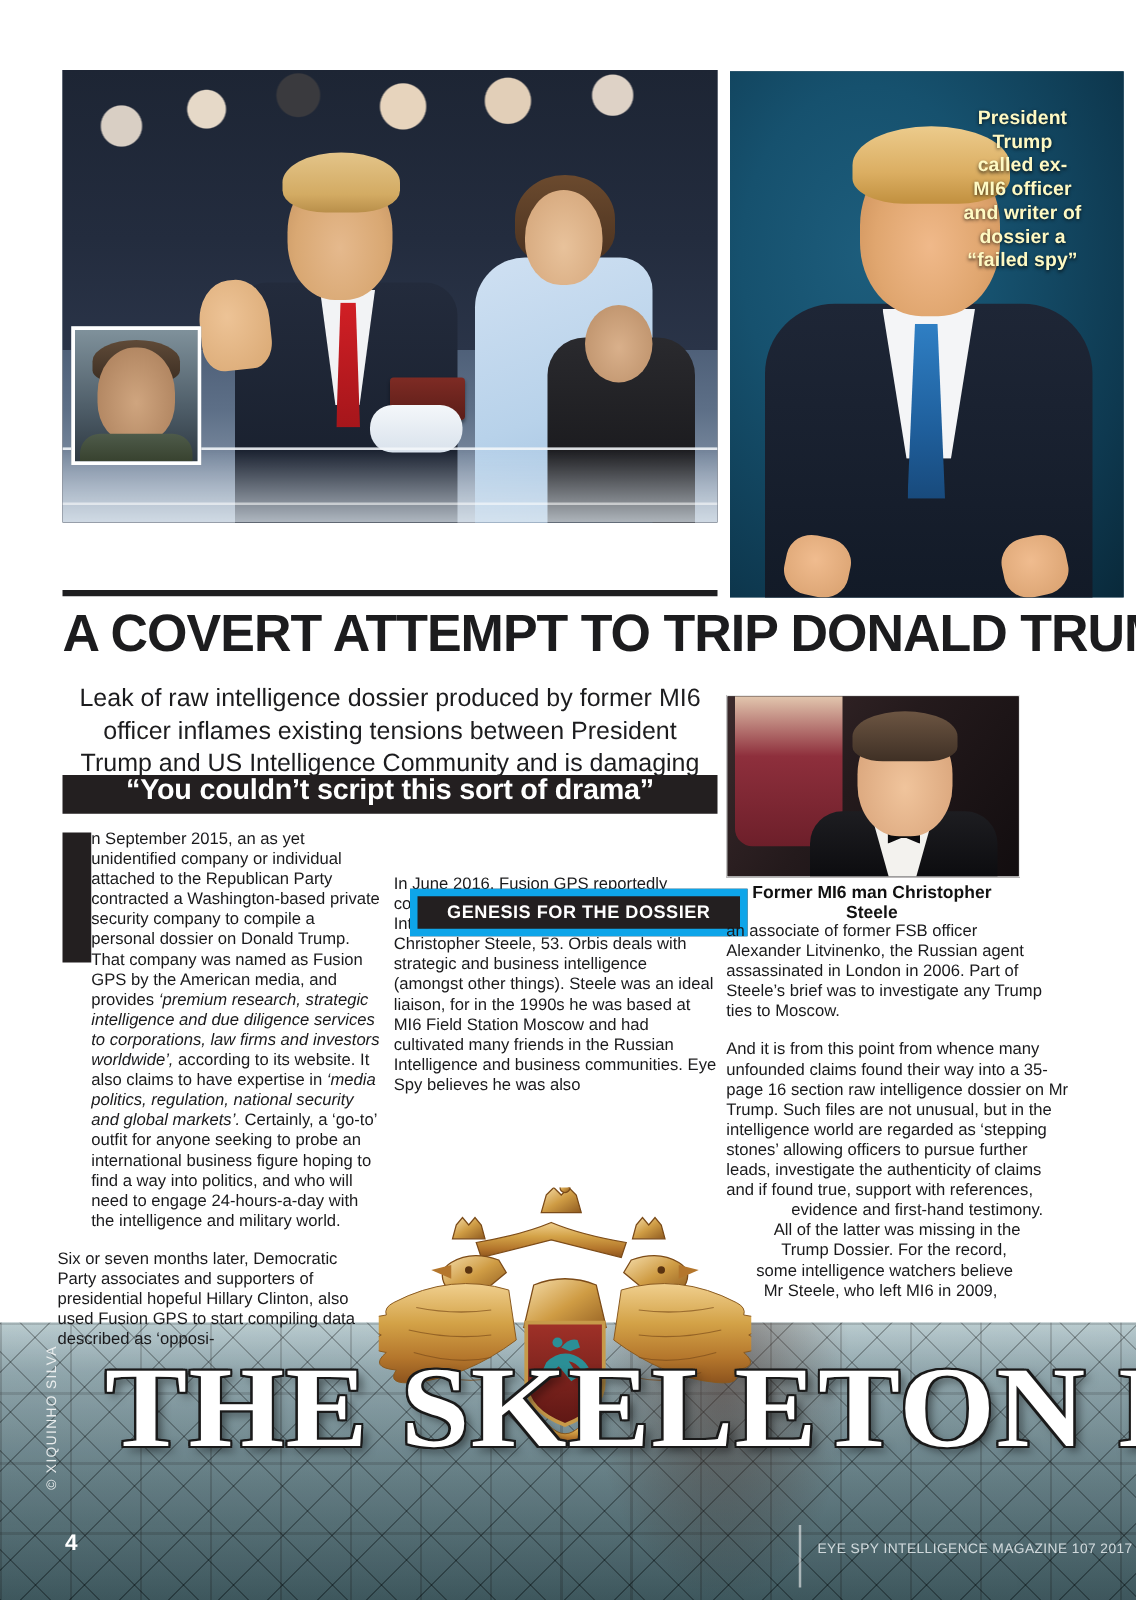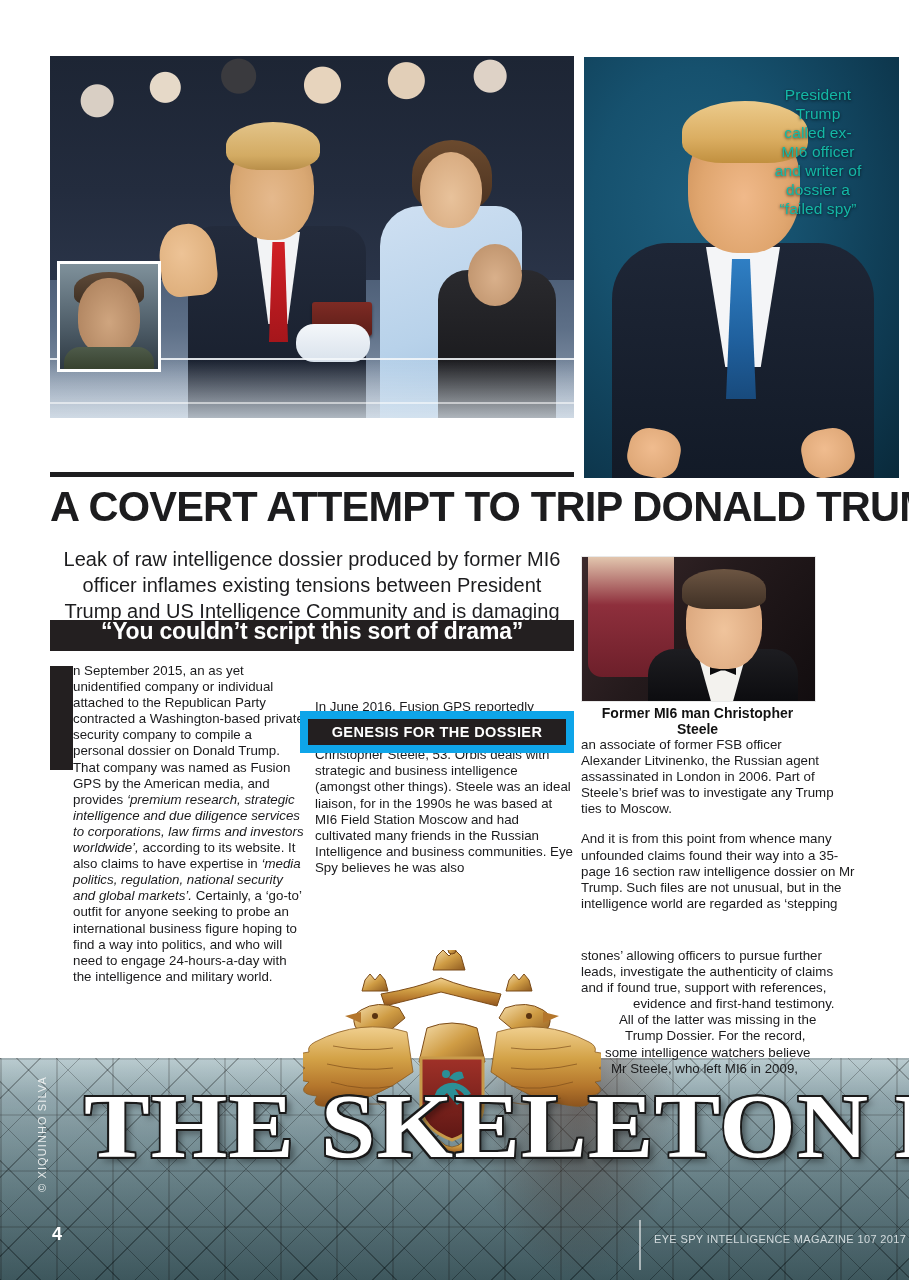--- a/index.html
+++ b/index.html
@@ -151,21 +151,21 @@
     clip-path:polygon(0 0,100% 0,74% 100%,26% 100%);}
   .pr-tie{position:absolute;left:142px;top:202px;width:30px;height:140px;
     background:linear-gradient(180deg,#2f7fc4 0%,#1f5f9c 60%,#184a7c 100%);
     clip-path:polygon(20% 0,80% 0,100% 100%,0 100%);}
   .pr-hand-l{position:absolute;left:44px;top:372px;width:52px;height:48px;border-radius:40%;
     background:radial-gradient(ellipse at 45% 40%,#f0bc8f,#d79f6d);transform:rotate(12deg);}
   .pr-hand-r{position:absolute;left:218px;top:372px;width:52px;height:48px;border-radius:40%;
     background:radial-gradient(ellipse at 45% 40%,#f0bc8f,#d79f6d);transform:rotate(-12deg);}
   .pr-caption{
     position:absolute;left:160px;top:28px;width:148px;
-    text-align:center;color:#14b8a6;font-weight:normal;
+    text-align:center;color:#fef9c3;font-weight:bold;
     font-size:15.5px;line-height:19px;letter-spacing:.1px;
     text-shadow:0 1px 3px rgba(0,0,0,.75);
     white-space:pre-line;
   }
 
   .photo-steele{
     position:absolute;left:581px;top:556px;width:233px;height:144px;
     overflow:hidden;background:#1a1414;border:1px solid #e9e9e9;
   }
   .ps-bg{position:absolute;inset:0;background:linear-gradient(130deg,#3c2a2c 0%,#241a1c 45%,#120d0f 100%);}
@@ -221,22 +221,22 @@
   #col1{left:46px;top:663px;width:258px;}
   #col2{left:315px;top:663px;width:258px;}
   #col3{left:581px;top:737px;width:262px;}
 
   .dropcap{
     position:absolute;left:50px;top:666px;width:23px;height:104px;background:#231f20;
   }
   #col1 .first-para{ padding-left:27px; }
 
   .genesis-bar{
-    position:absolute;left:300px;top:711px;width:258px;height:26px;
-    background:#231f20;border:8px solid #0ea5e9;
+    position:absolute;left:328px;top:711px;width:258px;height:26px;
+    background:#231f20;border:6px solid #0ea5e9;
     display:flex;align-items:center;justify-content:center;
   }
   .genesis-bar span{
     color:#fff;font-weight:bold;font-size:14.5px;letter-spacing:.4px;
     font-family:"Liberation Sans Narrow","Liberation Sans",sans-serif;
   }
   .steele-cap{
     position:absolute;left:581px;top:705px;width:233px;text-align:center;
     font-weight:bold;font-size:14px;color:#111;
   }
@@ -408,39 +408,40 @@
     <div class="ps-shirt"></div>
     <div class="ps-bow"></div>
     <div class="ps-head"></div>
     <div class="ps-hair"></div>
   </div>
   <div class="steele-cap">Former MI6 man Christopher Steele</div>
 
   <div class="dropcap"></div>
   <div class="col" id="col1">
     <p class="first-para"><span>n September 2015, an as yet unidentified company or individual attached to the Republican Party contracted a Washington-based private security company to compile a personal dossier on Donald Trump. That company was named as Fusion GPS by the American media, and provides </span><i>‘premium research, strategic intelligence and due diligence services to corporations, law firms and investors worldwide’,</i><span> according to its website. It also claims to have expertise in </span><i>‘media politics, regulation, national security and global markets’.</i><span> Certainly, a ‘go-to’ outfit for anyone seeking to probe an international business figure hoping to find a way into politics, and who will need to engage 24-hours-a-day with the intelligence and military world.</span></p>
+    <p>Six or seven months later, Democratic Party associates and supporters of presidential hopeful Hillary Clinton, also used Fusion GPS to start compiling data described as ‘opposi-</p>
   </div>
 
   <div class="col" id="col2">
     <p style="height:36px;margin:0"></p>
     <p>In June 2016, Fusion GPS reportedly contracted London-based Orbis Business Intelligence Ltd run by former MI6 officer Christopher Steele, 53. Orbis deals with strategic and business intelligence (amongst other things). Steele was an ideal liaison, for in the 1990s he was based at MI6 Field Station Moscow and had cultivated many friends in the Russian Intelligence and business communities. Eye Spy believes he was also</p>
   </div>
   <div class="genesis-bar">
     <span>GENESIS FOR THE DOSSIER</span>
   </div>
 
   <div class="col" id="col3">
     <p>an associate of former FSB officer Alexander Litvinenko, the Russian agent assassinated in London in 2006. Part of Steele’s brief was to investigate any Trump ties to Moscow.</p>
     <div id="col3-wrap">
         <div style="padding-left: 0px; white-space: nowrap;">And it is from this point from whence many</div>
         <div style="padding-left: 0px; white-space: nowrap;">unfounded claims found their way into a 35-</div>
         <div style="padding-left: 0px; white-space: nowrap;">page 16 section raw intelligence dossier on Mr</div>
         <div style="padding-left: 0px; white-space: nowrap;">Trump. Such files are not unusual, but in the</div>
         <div style="padding-left: 0px; white-space: nowrap;">intelligence world are regarded as ‘stepping</div>
-        <div style="padding-left: 0px; white-space: nowrap; margin-top: 36px;">stones’ allowing officers to pursue further</div>
+        <div style="padding-left: 0px; white-space: nowrap;">stones’ allowing officers to pursue further</div>
         <div style="padding-left: 0px; white-space: nowrap;">leads, investigate the authenticity of claims</div>
         <div style="padding-left: 0px; white-space: nowrap;">and if found true, support with references,</div>
         <div style="padding-left: 52px; white-space: nowrap;">evidence and first-hand testimony.</div>
         <div style="padding-left: 38px; white-space: nowrap;">All of the latter was missing in the</div>
         <div style="padding-left: 44px; white-space: nowrap;">Trump Dossier. For the record,</div>
         <div style="padding-left: 24px; white-space: nowrap;">some intelligence watchers believe</div>
         <div style="padding-left: 30px; white-space: nowrap;">Mr Steele, who left MI6 in 2009,</div>
       </div>
   </div>
 

